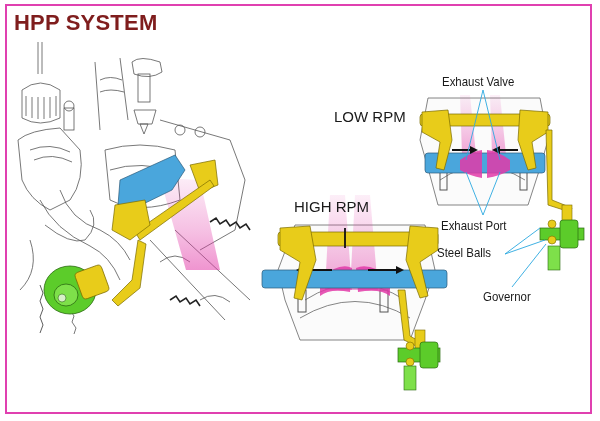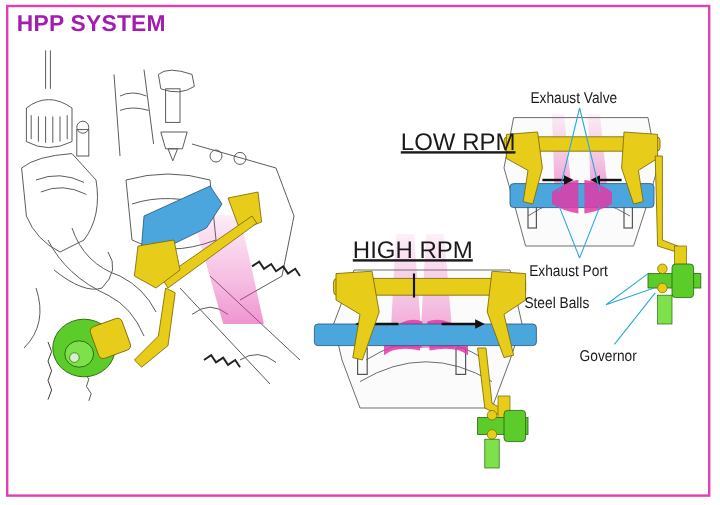--- a/index.html
+++ b/index.html
@@ -1,20 +1,20 @@
 <!DOCTYPE html>
 <html><head>
 <meta charset="utf-8">
 <style>
   html, body { margin:0; padding:0; background:#ffffff; }
   body { width:600px; height:421px; position:relative; overflow:hidden; font-family:"Liberation Sans", sans-serif; }
   .frame { position:absolute; left:5px; top:4px; width:587px; height:410px; border:2px solid #e040b0; box-sizing:border-box; }
-  .title { position:absolute; left:14px; top:10px; font-size:19px; font-weight:bold; color:#a21caf; letter-spacing:0.2px; }
+  .title { position:absolute; left:14px; top:10px; font-size:22px; font-weight:bold; color:#7f1d1d; letter-spacing:0.2px; }
   .lbl { position:absolute; font-family:"Liberation Sans", sans-serif; color:#1a1a1a; white-space:nowrap; }
-  .lbl.big { font-size:20px;text-decoration:underline; }
+  .lbl.big { font-size:15px; }
   .lbl.small { font-size:13px; transform:scaleX(0.88); transform-origin:left top; }
   svg.art { position:absolute; left:0; top:0; }
 </style>
 </head>
 <body>
 
 <div class="frame"></div>
 <div class="title">HPP SYSTEM</div>
 
 <svg class="art" width="600" height="421" viewBox="0 0 600 421">

